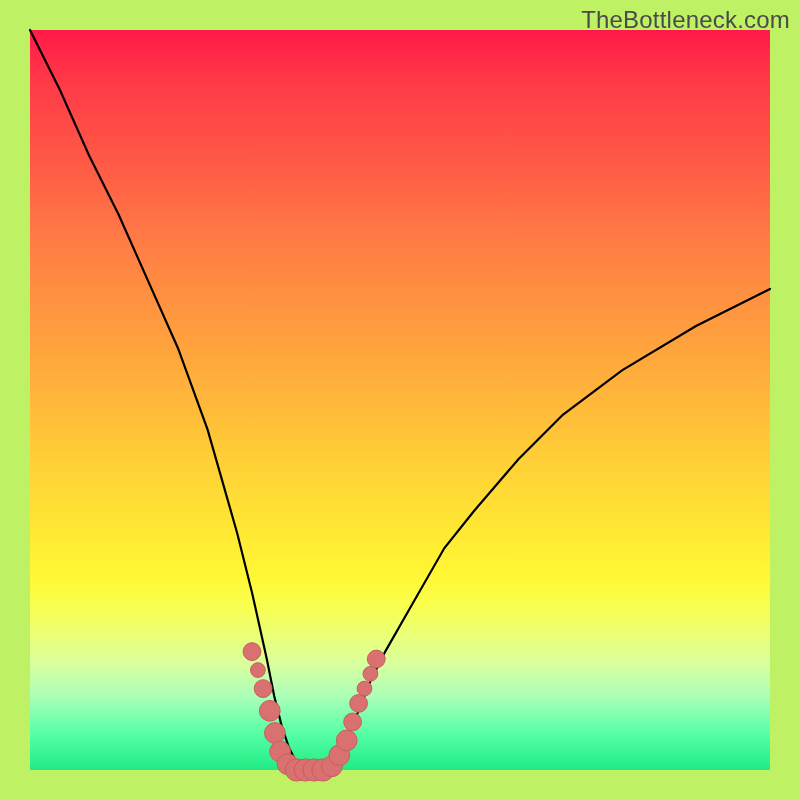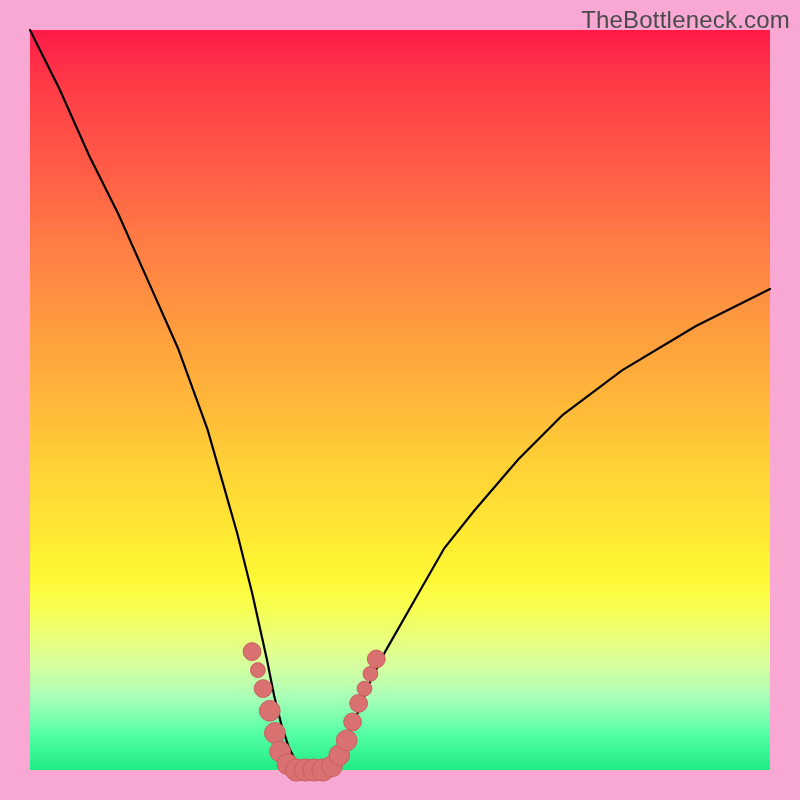--- a/index.html
+++ b/index.html
@@ -10,21 +10,21 @@
     overflow: hidden;
     background: #000;
     font-family: Arial, Helvetica, sans-serif;
   }
   .frame {
     position: absolute;
     left: 0;
     top: 0;
     width: 800px;
     height: 800px;
-    background: #f9a8d4;
+    background: #bef264;
   }
   .plot {
     position: absolute;
     left: 30px;
     top: 30px;
     width: 740px;
     height: 740px;
     background: linear-gradient(to bottom,
       #ff1a47 0%,
       #ff3a48 7%,

